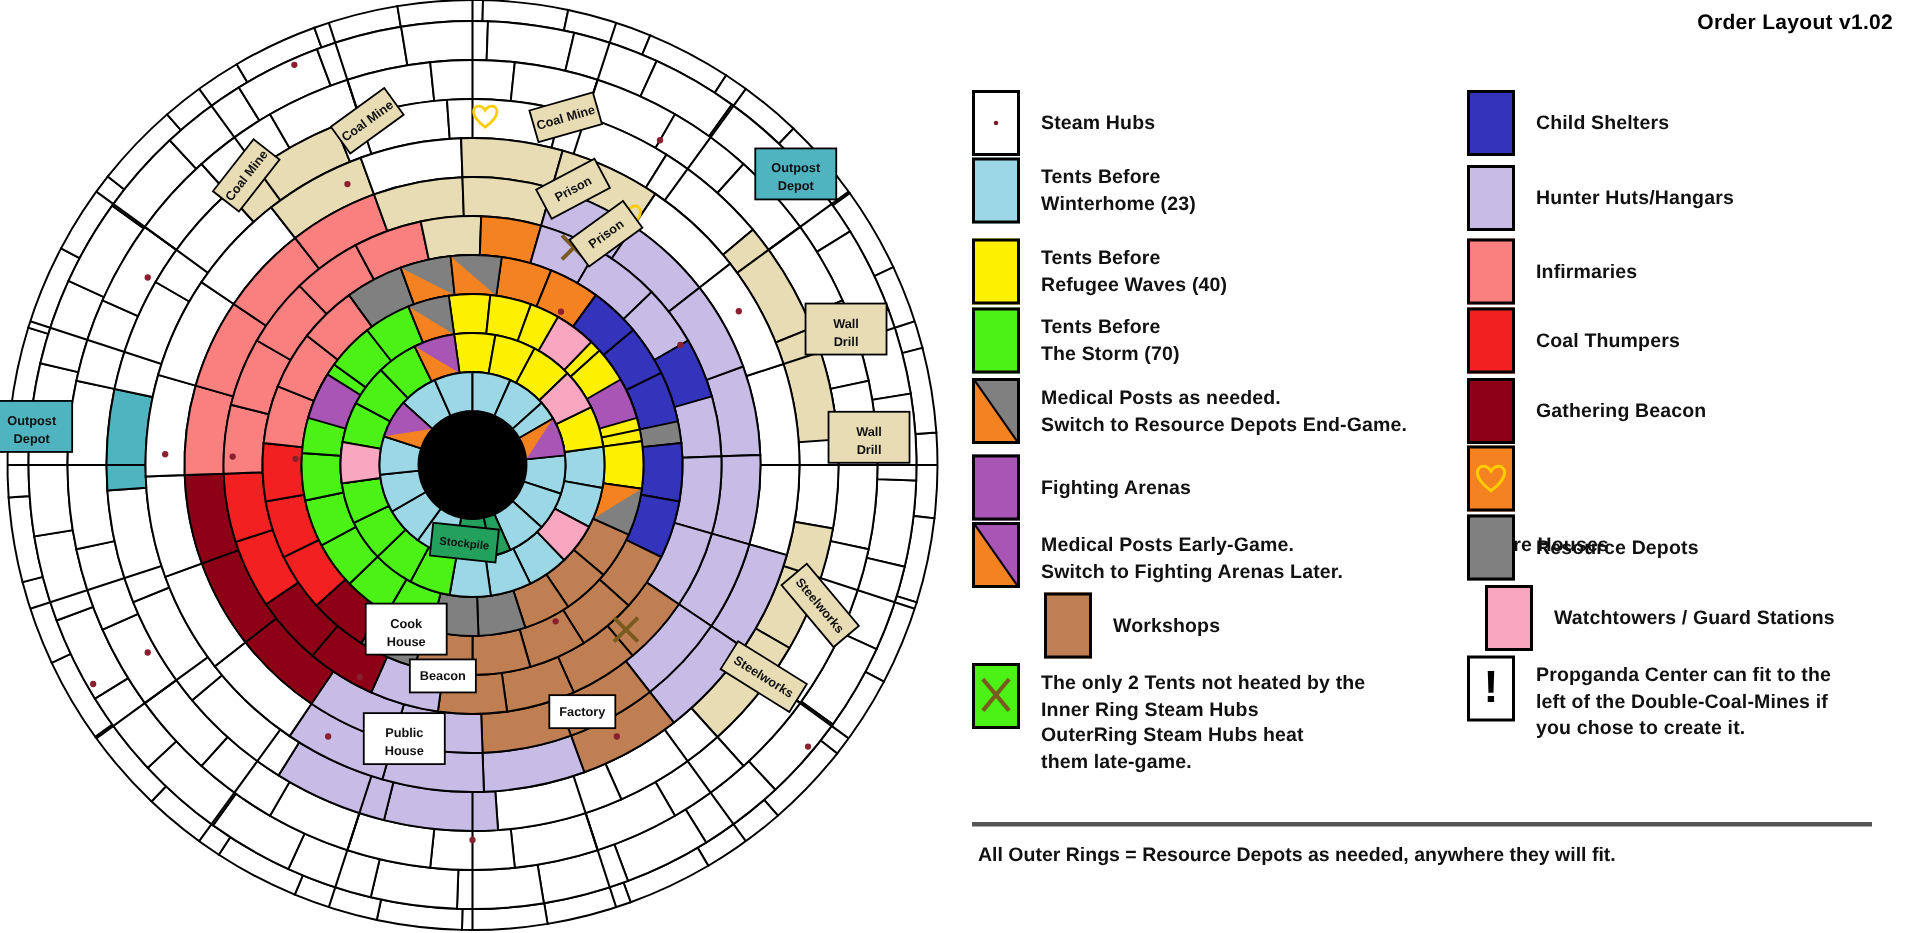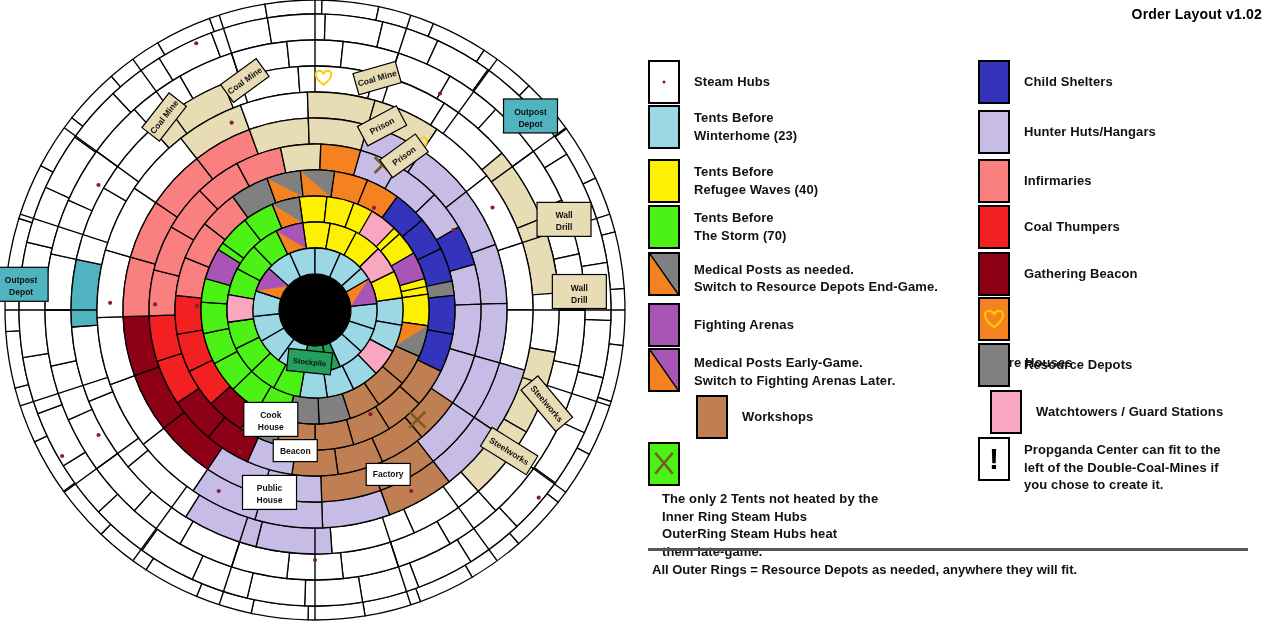--- a/index.html
+++ b/index.html
@@ -519,21 +519,21 @@
         <div class="lrow" style="position: absolute; left: 0px; top: 159px;">
           <div class="sw" style="background: rgb(253, 240, 0);"></div>
           <div class="swtext">Tents Before
 Refugee Waves (40)</div>
         </div>
         <div class="lrow" style="position: absolute; left: 0px; top: 205px;">
           <div class="sw" style="background: rgb(76, 242, 21);"></div>
           <div class="swtext">Tents Before
 The Storm (70)</div>
         </div>
-        <div class="lrow" style="position: absolute; left: 0px; top: 252px; align-items: flex-end;">
+        <div class="lrow" style="position: absolute; left: 0px; top: 252px;">
           <div class="sw" style="background: rgb(128, 128, 128);">
             <svg style="position:absolute;left:0;top:0;width:100%;height:100%" viewBox="0 0 32 44" preserveAspectRatio="none">
               <polygon points="0,0 0,44 32,44" fill="#f58220"></polygon>
               <line x1="0" y1="0" x2="32" y2="44" stroke="#000" stroke-width="1.6"></line>
             </svg>
           </div>
           <div class="swtext">Medical Posts as needed.
 Switch to Resource Depots End-Game.</div>
         </div>
         <div class="lrow" style="position: absolute; left: 0px; top: 303px;">
@@ -547,21 +547,21 @@
               <line x1="0" y1="0" x2="32" y2="44" stroke="#000" stroke-width="1.6"></line>
             </svg>
           </div>
           <div class="swtext">Medical Posts Early-Game.
 Switch to Fighting Arenas Later.</div>
         </div>
         <div class="lrow" style="position: absolute; left: 0px; top: 395px; padding-left: 48px;">
           <div class="sw" style="background: rgb(191, 127, 82);"></div>
           <div class="swtext mid">Workshops</div>
         </div>
-        <div class="lrow" style="position: absolute; left: 0px; top: 442px; flex-direction: column;">
+        <div class="lrow" style="position: absolute; left: 0px; top: 442px;">
           <div class="sw" style="background: rgb(76, 242, 21);">
             <svg class="xmark" viewBox="0 0 32 44">
               <line x1="6" y1="10" x2="26" y2="34" stroke="#7a5a1e" stroke-width="3"></line>
               <line x1="26" y1="10" x2="6" y2="34" stroke="#7a5a1e" stroke-width="3"></line>
             </svg>
           </div>
           <div class="swtext">The only 2 Tents not heated by the
 Inner Ring Steam Hubs
 OuterRing Steam Hubs heat
 them late-game.</div>

